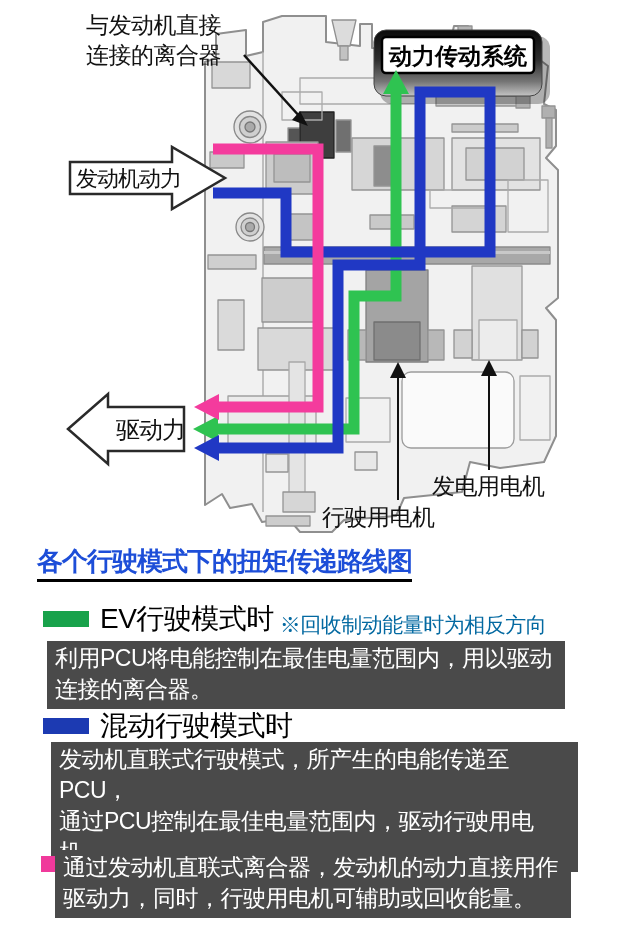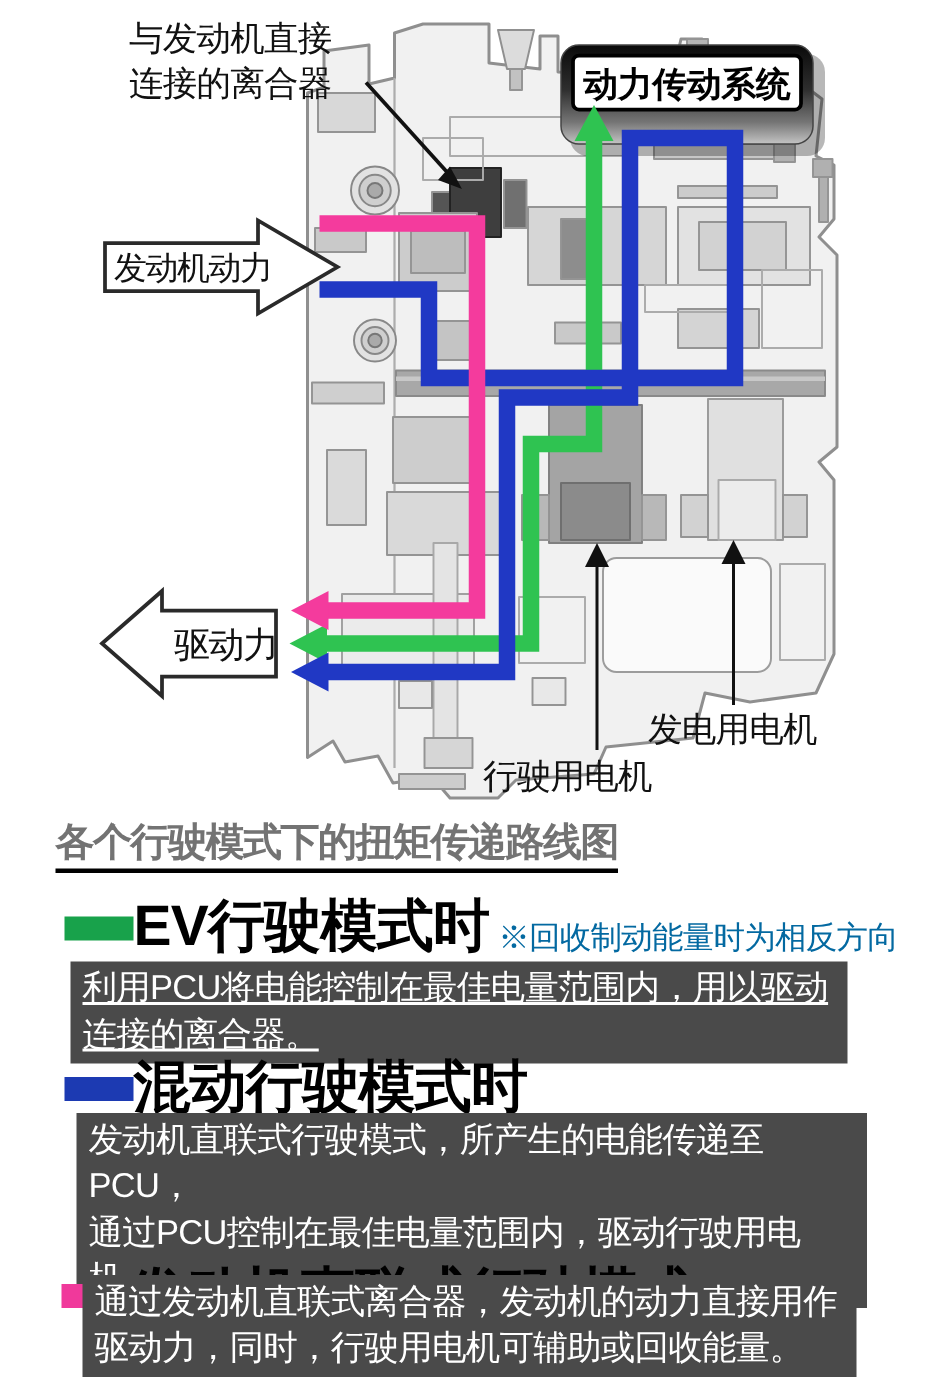--- a/index.html
+++ b/index.html
@@ -3,32 +3,32 @@
 <meta charset="utf-8">
 <style>
   html,body{margin:0;padding:0;background:#fff;}
   .page{position:relative;width:620px;height:931px;background:#fff;overflow:hidden;
         font-family:"Liberation Sans",sans-serif;color:#111;}
   .diagram-wrap{position:absolute;left:0;top:0;width:620px;height:545px;}
   svg text{font-family:"Liberation Sans",sans-serif;}
 
   
   .legend-title{position:absolute;left:37px;top:546px;font-size:26px;font-weight:900;
-      letter-spacing:-1px;color:#737373;border-bottom:3px solid #000;padding-bottom:3px;line-height:30px;}
+      letter-spacing:-1px;color:#1d4ed8;border-bottom:3px solid #000;padding-bottom:3px;line-height:30px;}
   .mode-row{position:absolute;display:flex;align-items:flex-start;}
   .swatch{display:inline-block;width:46px;height:16px;margin-top:9px;}
   .sw-green{background:#18a24b;}
   .sw-blue{background:#1c3ab2;}
   .sw-pink{background:#f0399b;}
-  .mode-name{font-size:38px;font-weight:700;color:#000;line-height:33px;letter-spacing:-0.5px;}
+  .mode-name{font-size:28px;font-weight:400;color:#000;margin-left:11px;line-height:33px;letter-spacing:-0.5px;}
   .mode-note{font-size:21px;font-weight:400;color:#0369a1;margin-left:6px;padding-top:9px;letter-spacing:-0.5px;}
   .mode-desc{position:absolute;background:#4a4a4a;color:#fff;font-size:23px;line-height:31px;
       padding:2px 8px 4px 8px;letter-spacing:-0.5px;}
   #row-ev{left:43px;top:602px;}
-  #desc-ev{left:47px;top:641px;width:502px;text-decoration:underline;}
+  #desc-ev{left:47px;top:641px;width:502px;}
   #row-hybrid{left:43px;top:709px;}
   #desc-hybrid{left:51px;top:742px;width:511px;}
   #row-direct{left:41px;top:847px;}
   #desc-direct{left:55px;top:850px;width:500px;}
 </style>
 </head>
 <body>
 
 <div class="page">
 

